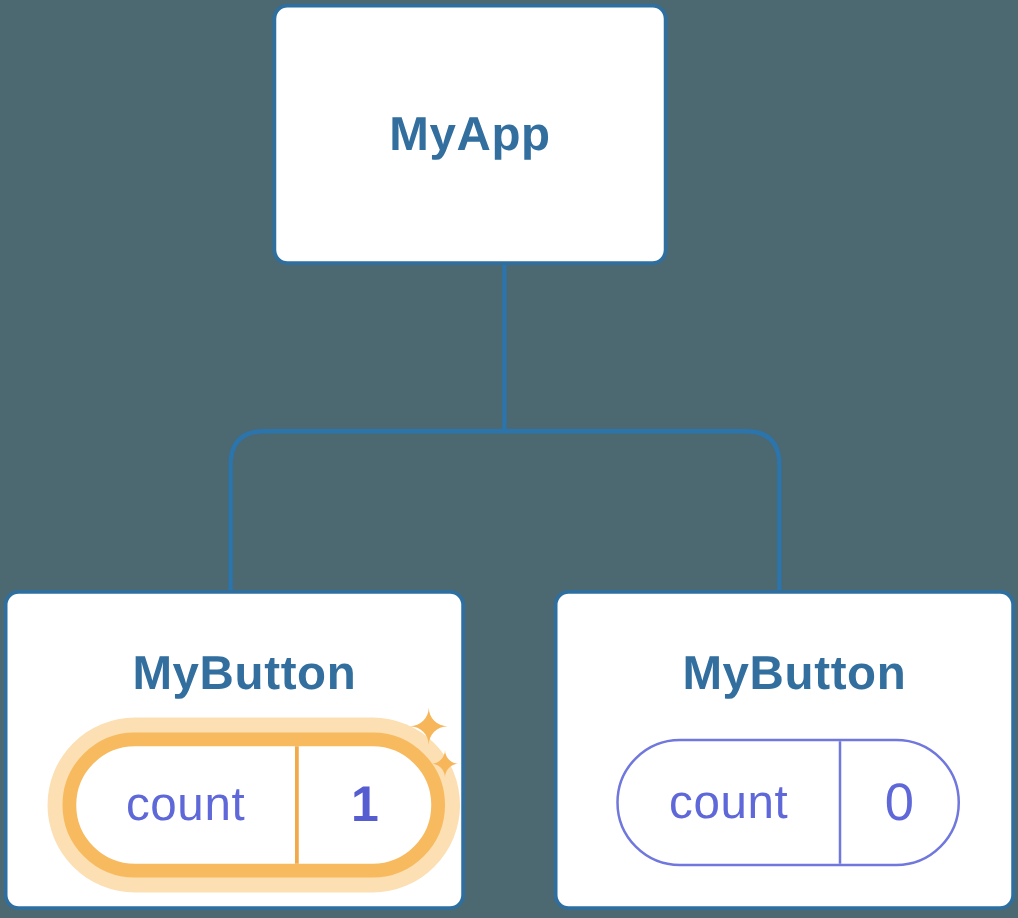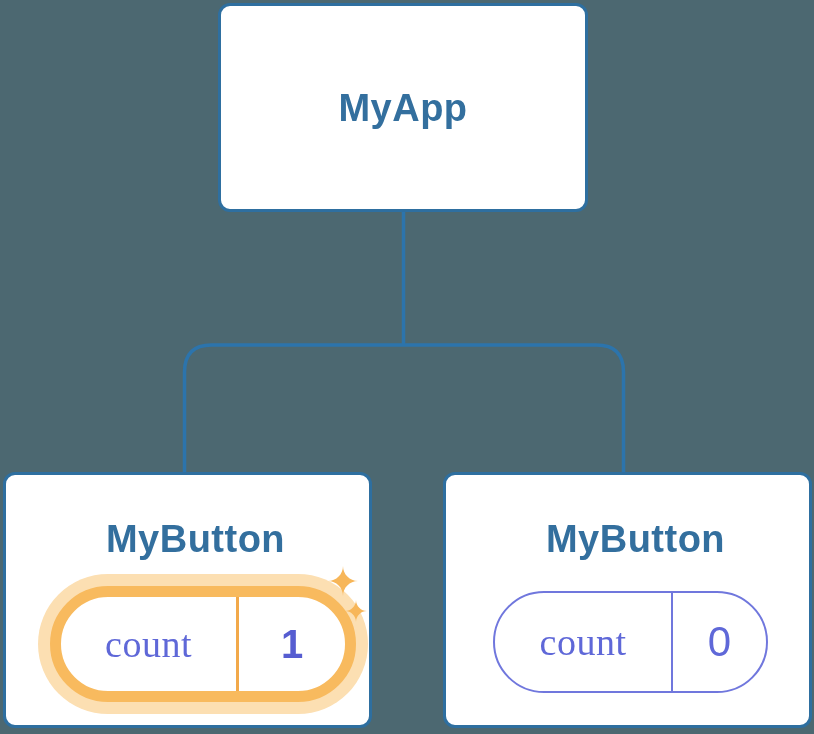--- a/index.html
+++ b/index.html
@@ -27,21 +27,21 @@
   .connectors{position:absolute;left:0;top:0;width:814px;height:734px;}
   .connectors path{stroke:var(--connector);stroke-width:3.5;fill:none;}
 
   .card{
     position:absolute;
     background:var(--card-bg);
     border:3px solid var(--card-border);
     border-radius:12px;
     box-sizing:border-box;
   }
-  .card-root{left:218px;top:3px;width:370px;height:209px;
+  .card-root{left:218px;top:3px;width:316px;height:209px;
     display:flex;align-items:center;justify-content:center;}
   .card-left{left:3px;top:472px;width:369px;height:256px;}
   .card-right{left:443px;top:472px;width:369px;height:256px;}
 
   .card-title{
     color:var(--title);
     font-size:38px;font-weight:700;letter-spacing:0.5px;
     line-height:44px;
   }
   .child-title{
@@ -67,21 +67,21 @@
     border:2.5px solid var(--state-border);
   }
   .pill-cell{
     display:flex;align-items:center;justify-content:center;
   }
   .pill-label-cell{flex:1;}
   .pill-highlight .pill-value-cell{width:106px;border-left:3px solid var(--highlight-divider);}
   .pill-plain .pill-value-cell{width:93px;border-left:2.5px solid var(--state-border);}
   .pill-label{
     color:var(--state-text);
-    font-size:38px;font-weight:400;letter-spacing:0.5px;font-family:Liberation Serif, serif;
+    font-size:38px;font-weight:400;letter-spacing:0.5px;
   }
   .pill-value{color:var(--state-value);font-size:40px;}
   .value-bold{font-weight:700;}
   .value-regular{font-weight:400;font-size:42px;color:var(--state-text);}
 
   .sparkles{position:absolute;left:312px;top:88px;width:52px;height:62px;overflow:visible;}
   .sparkles path{fill:var(--sparkle);}
 </style>
 </head>
 <body>

